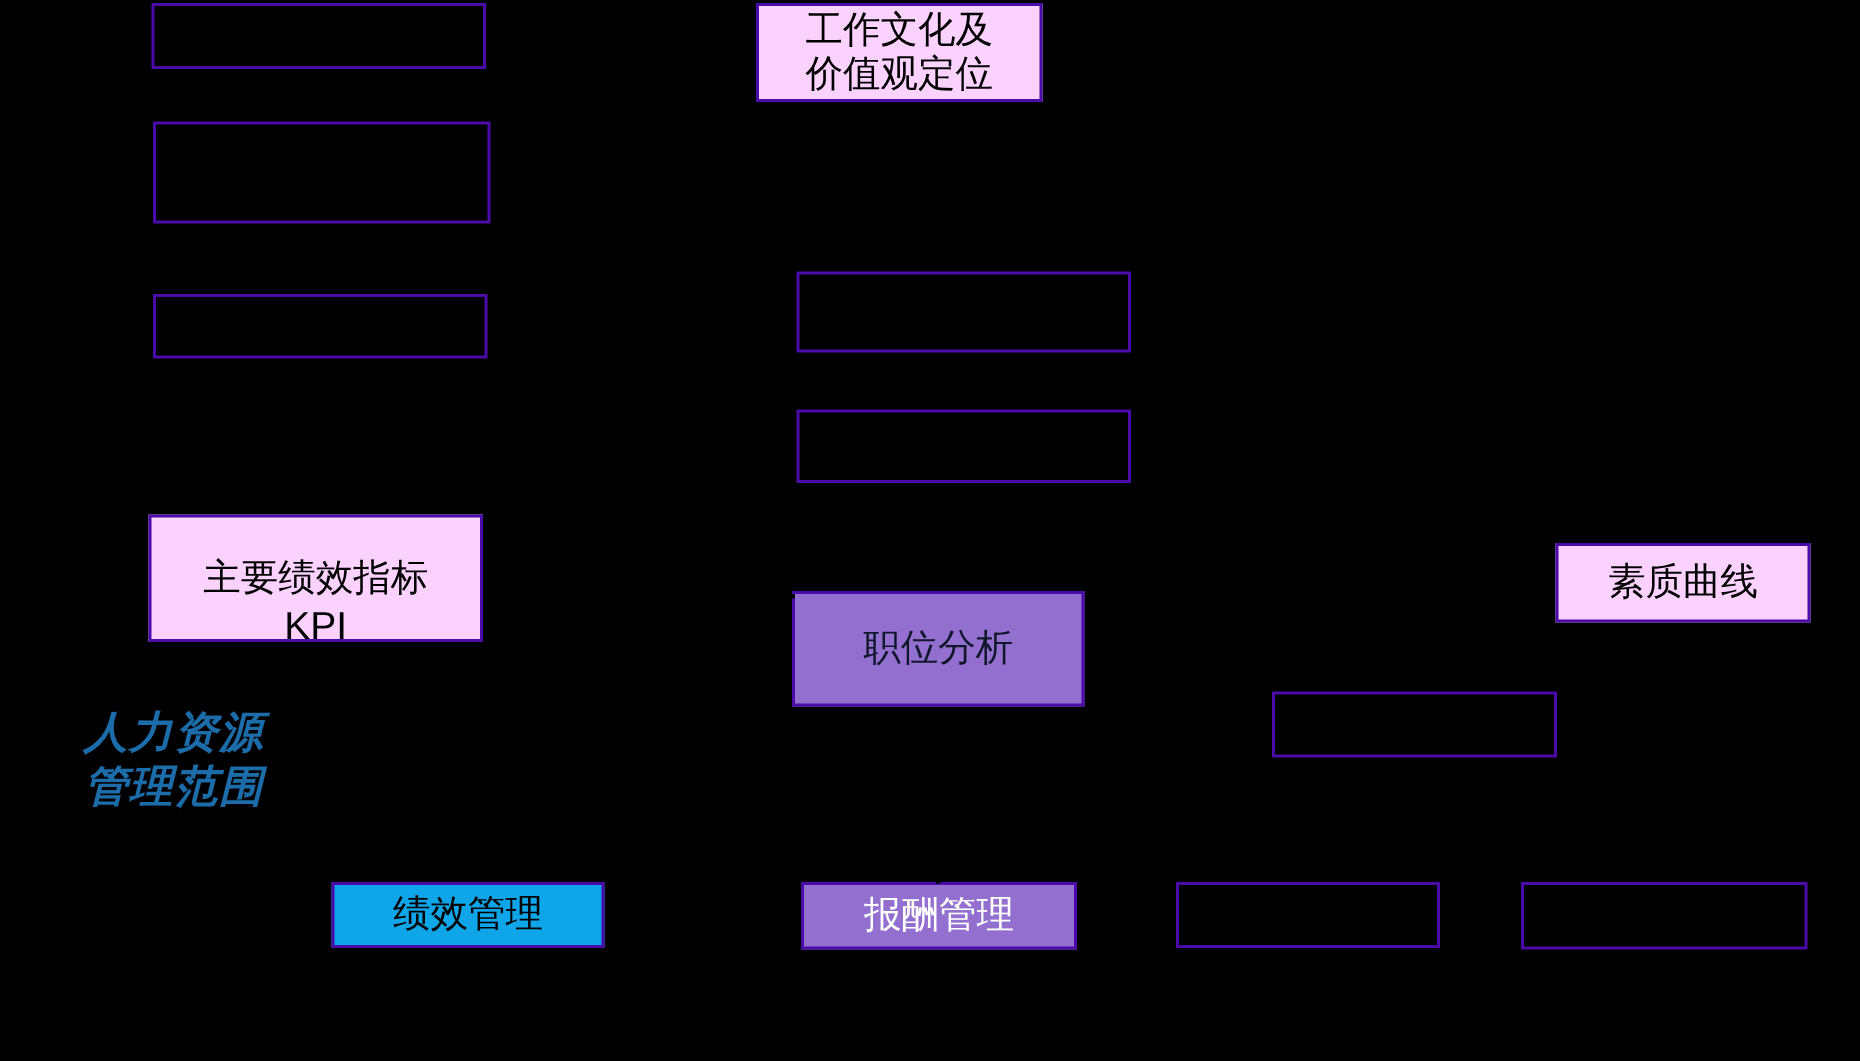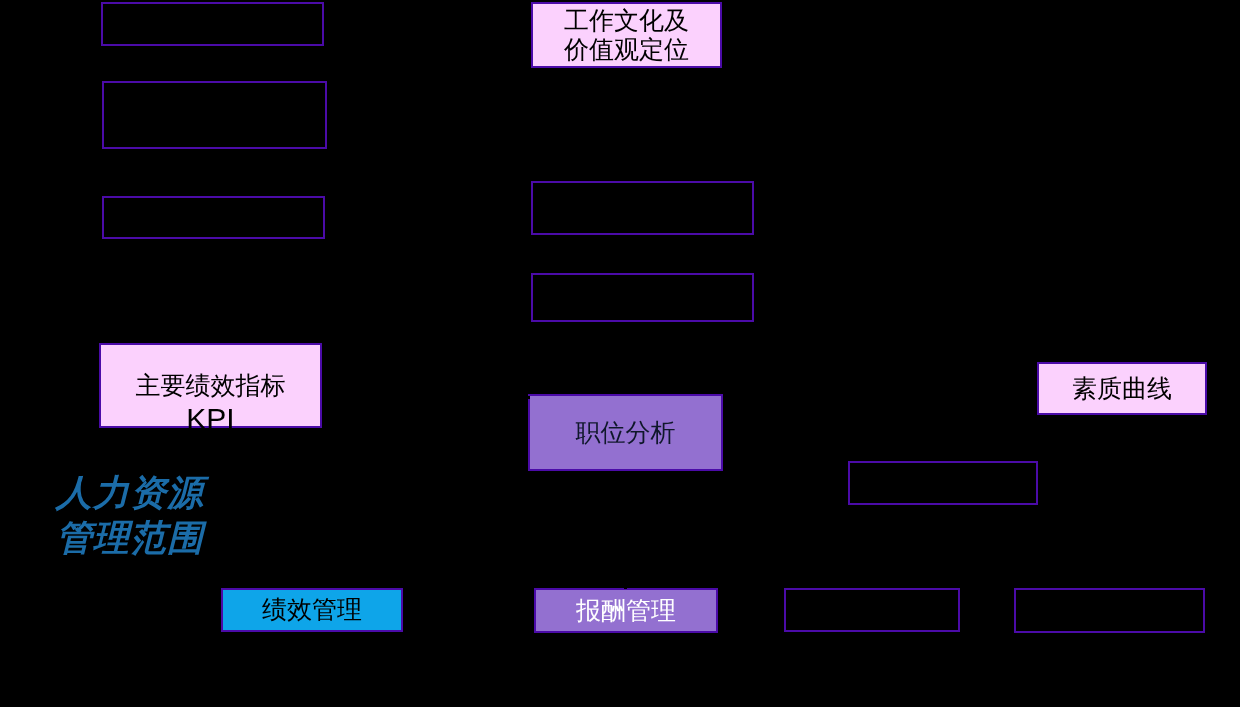--- a/index.html
+++ b/index.html
@@ -34,48 +34,48 @@
   .txt-dark  { color: #000000; }
   .txt-white { color: #FFFFFF; }
 
   .t26 { font-size: 25px; }
 
   .overflow-label {
     position: absolute;
     text-align: center;
     color: #000000;
     font-family: "Liberation Sans", "DejaVu Sans", sans-serif;
-    font-size: 30px;
+    font-size: 26px;
     line-height: 1;
     pointer-events: none;
   }
 
   .side-title {
     position: absolute;
     color: #1B6CA8;
-    font-family: Liberation Serif, serif;
+    font-family: Liberation Sans, sans-serif;
     font-style: italic;
     font-weight: bold;
-    font-size: 36px;
+    font-size: 29px;
     line-height: 1.25;
     white-space: pre-line;
     letter-spacing: 1px;
   }
 
   .tick {
     position: absolute;
     background: #000000;
   }
 </style>
 </head>
 <body>
 
 <div id="canvas" style="width: 1240px; height: 707px; background: rgb(0, 0, 0);">
     <div class="node fill-none txt-dark t26" style="left: 101px; top: 2px; width: 223px; height: 44px; border-color: rgb(75, 11, 168); background: rgb(0, 0, 0); color: rgb(0, 0, 0);"></div>
-    <div class="node fill-pink txt-dark t26" style="left: 531px; top: 2px; width: 191px; height: 66px; border-color: rgb(75, 11, 168); background: rgb(251, 209, 253); color: rgb(0, 0, 0);">工作文化及
+    <div class="node fill-pink txt-dark t26" style="left: 504px; top: 2px; width: 191px; height: 66px; border-color: rgb(75, 11, 168); background: rgb(251, 209, 253); color: rgb(0, 0, 0);">工作文化及
 价值观定位</div>
     <div class="node fill-none txt-dark t26" style="left: 102px; top: 81px; width: 225px; height: 68px; border-color: rgb(75, 11, 168); background: rgb(0, 0, 0); color: rgb(0, 0, 0);"></div>
     <div class="node fill-none txt-dark t26" style="left: 102px; top: 196px; width: 223px; height: 43px; border-color: rgb(75, 11, 168); background: rgb(0, 0, 0); color: rgb(0, 0, 0);"></div>
     <div class="node fill-none txt-dark t26" style="left: 531px; top: 181px; width: 223px; height: 54px; border-color: rgb(75, 11, 168); background: rgb(0, 0, 0); color: rgb(0, 0, 0);"></div>
     <div class="node fill-none txt-dark t26" style="left: 531px; top: 273px; width: 223px; height: 49px; border-color: rgb(75, 11, 168); background: rgb(0, 0, 0); color: rgb(0, 0, 0);"></div>
     <div class="node fill-pink txt-dark t26" style="left: 99px; top: 343px; width: 223px; height: 85px; border-color: rgb(75, 11, 168); background: rgb(251, 209, 253); color: rgb(0, 0, 0);">主要绩效指标</div>
     <div class="node fill-purple txt-white t26" style="left: 528px; top: 358px; width: 195px; height: 77px; border-color: rgb(75, 11, 168); background: rgb(147, 112, 208); color: #0f172a; margin-top: 36px;">职位分析</div>
     <div class="node fill-pink txt-dark t26" style="left: 1037px; top: 362px; width: 170px; height: 53px; border-color: rgb(75, 11, 168); background: rgb(251, 209, 253); color: rgb(0, 0, 0);">素质曲线</div>
     <div class="node fill-none txt-dark t26" style="left: 848px; top: 461px; width: 190px; height: 44px; border-color: rgb(75, 11, 168); background: rgb(0, 0, 0); color: rgb(0, 0, 0);"></div>
     <div class="node fill-pink txt-dark t26" style="left: 221px; top: 588px; width: 182px; height: 44px; border-color: rgb(75, 11, 168); background: #0ea5e9; color: rgb(0, 0, 0);">绩效管理</div>

